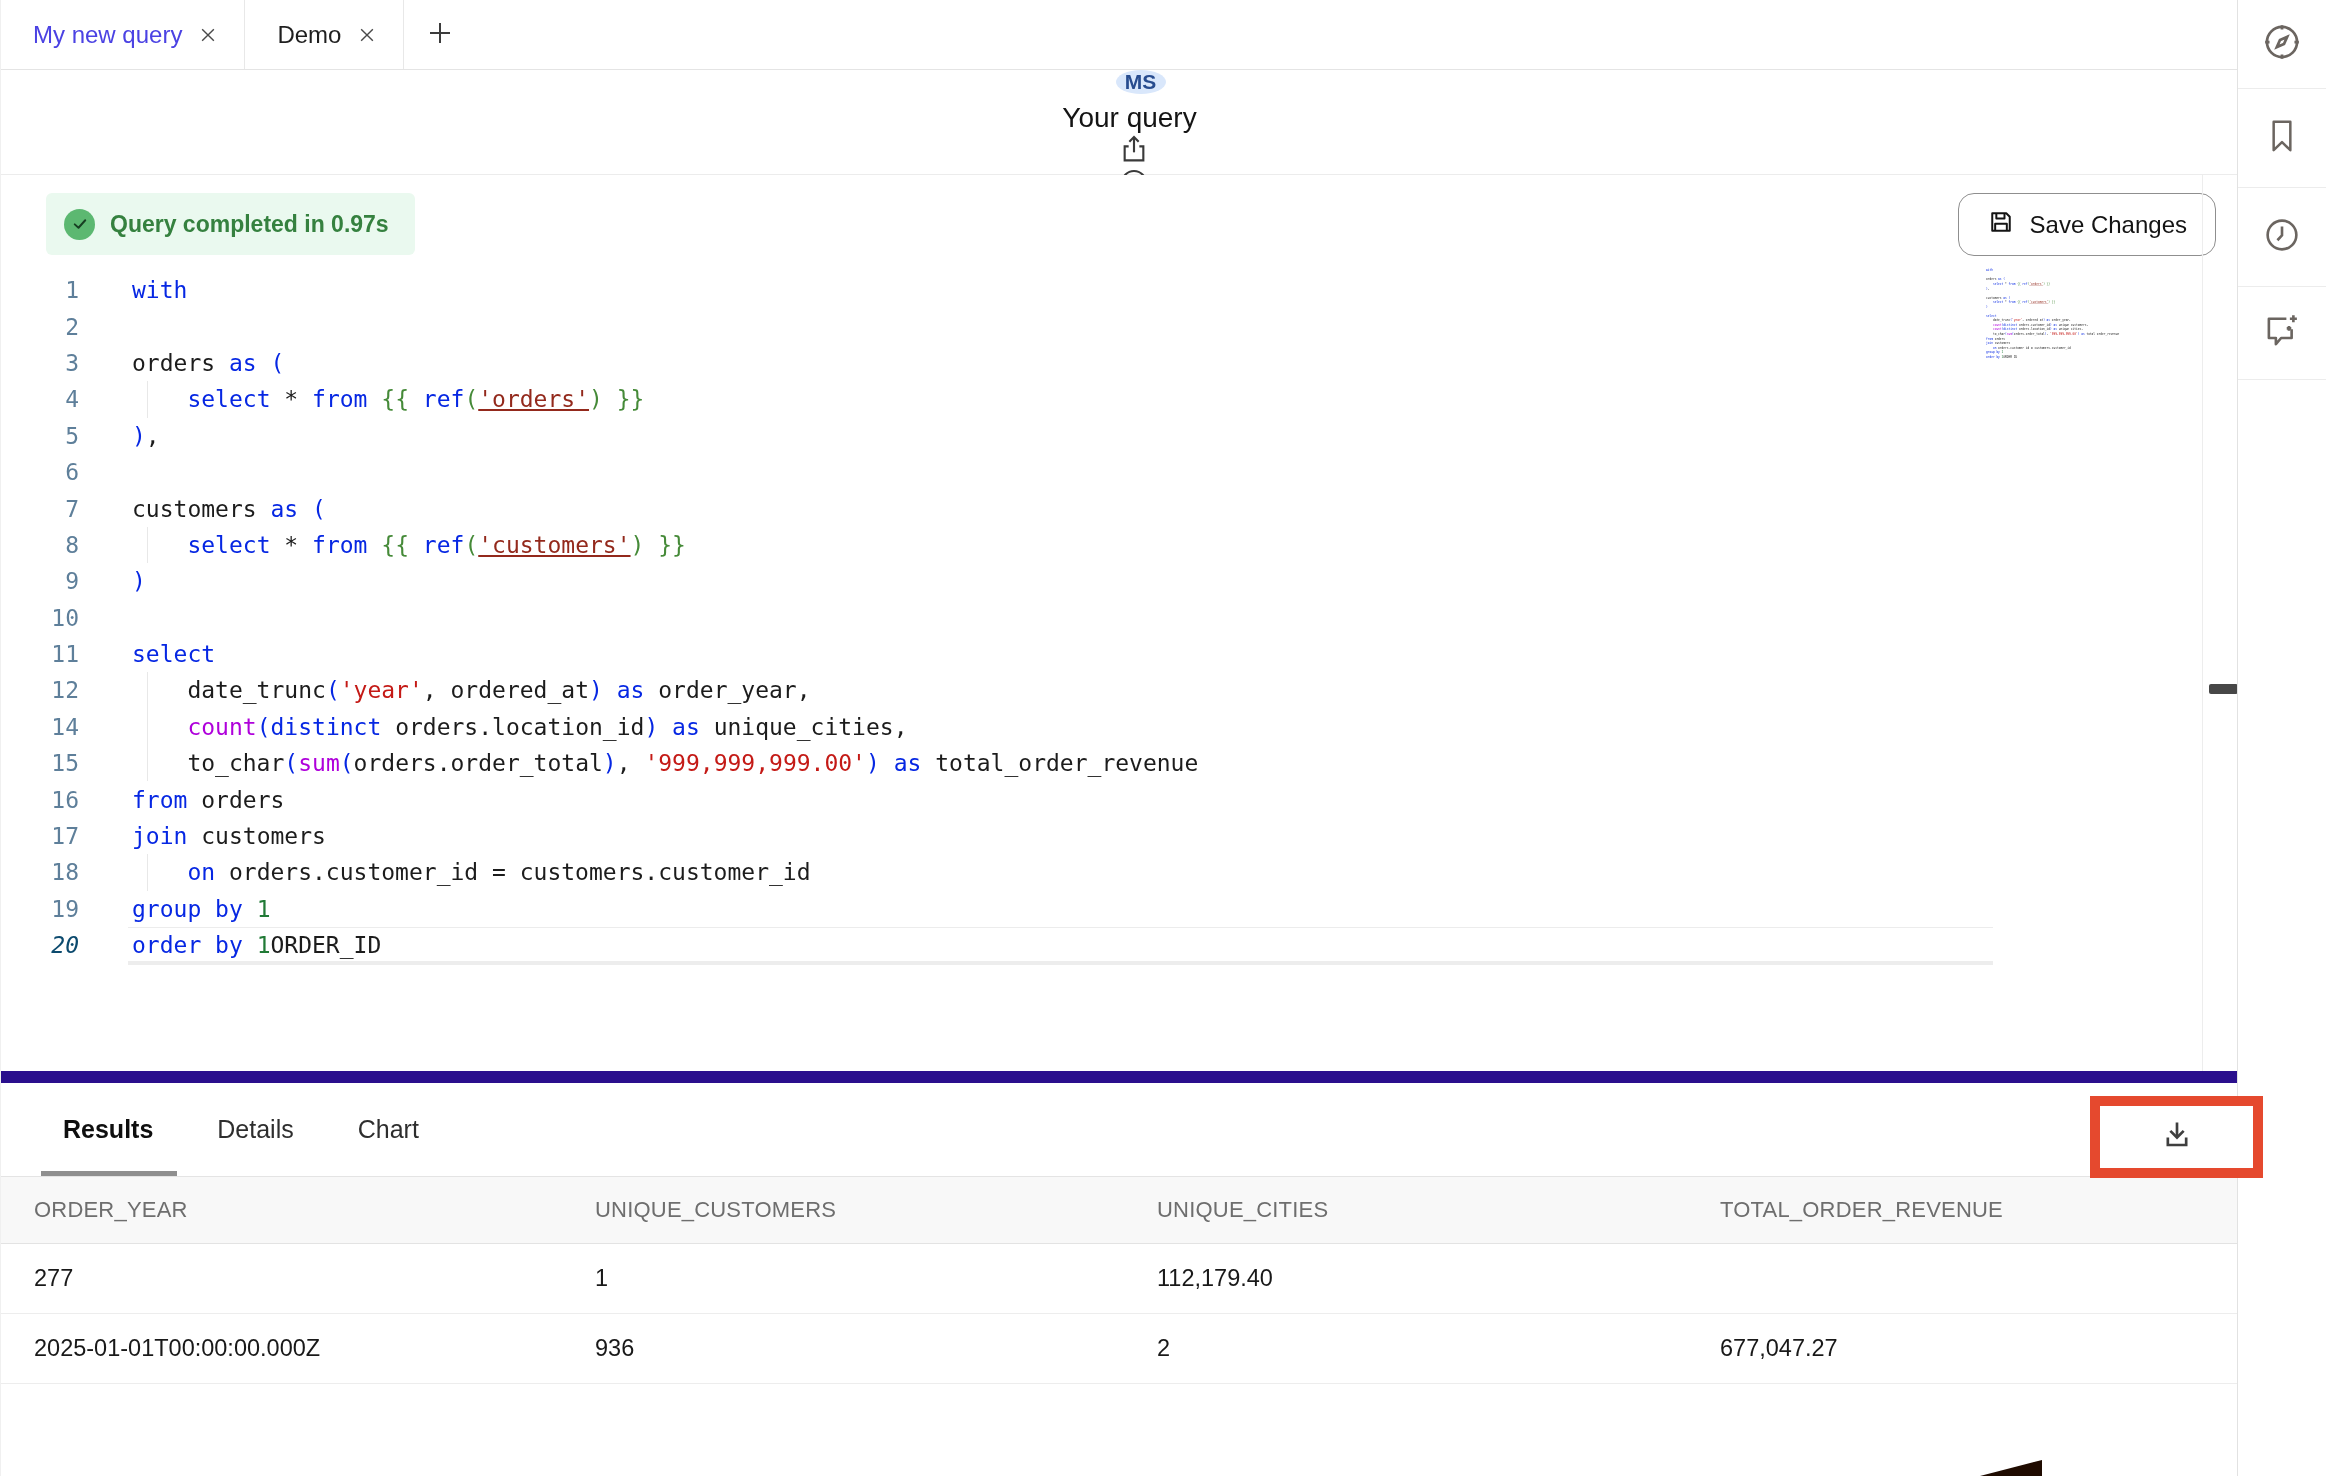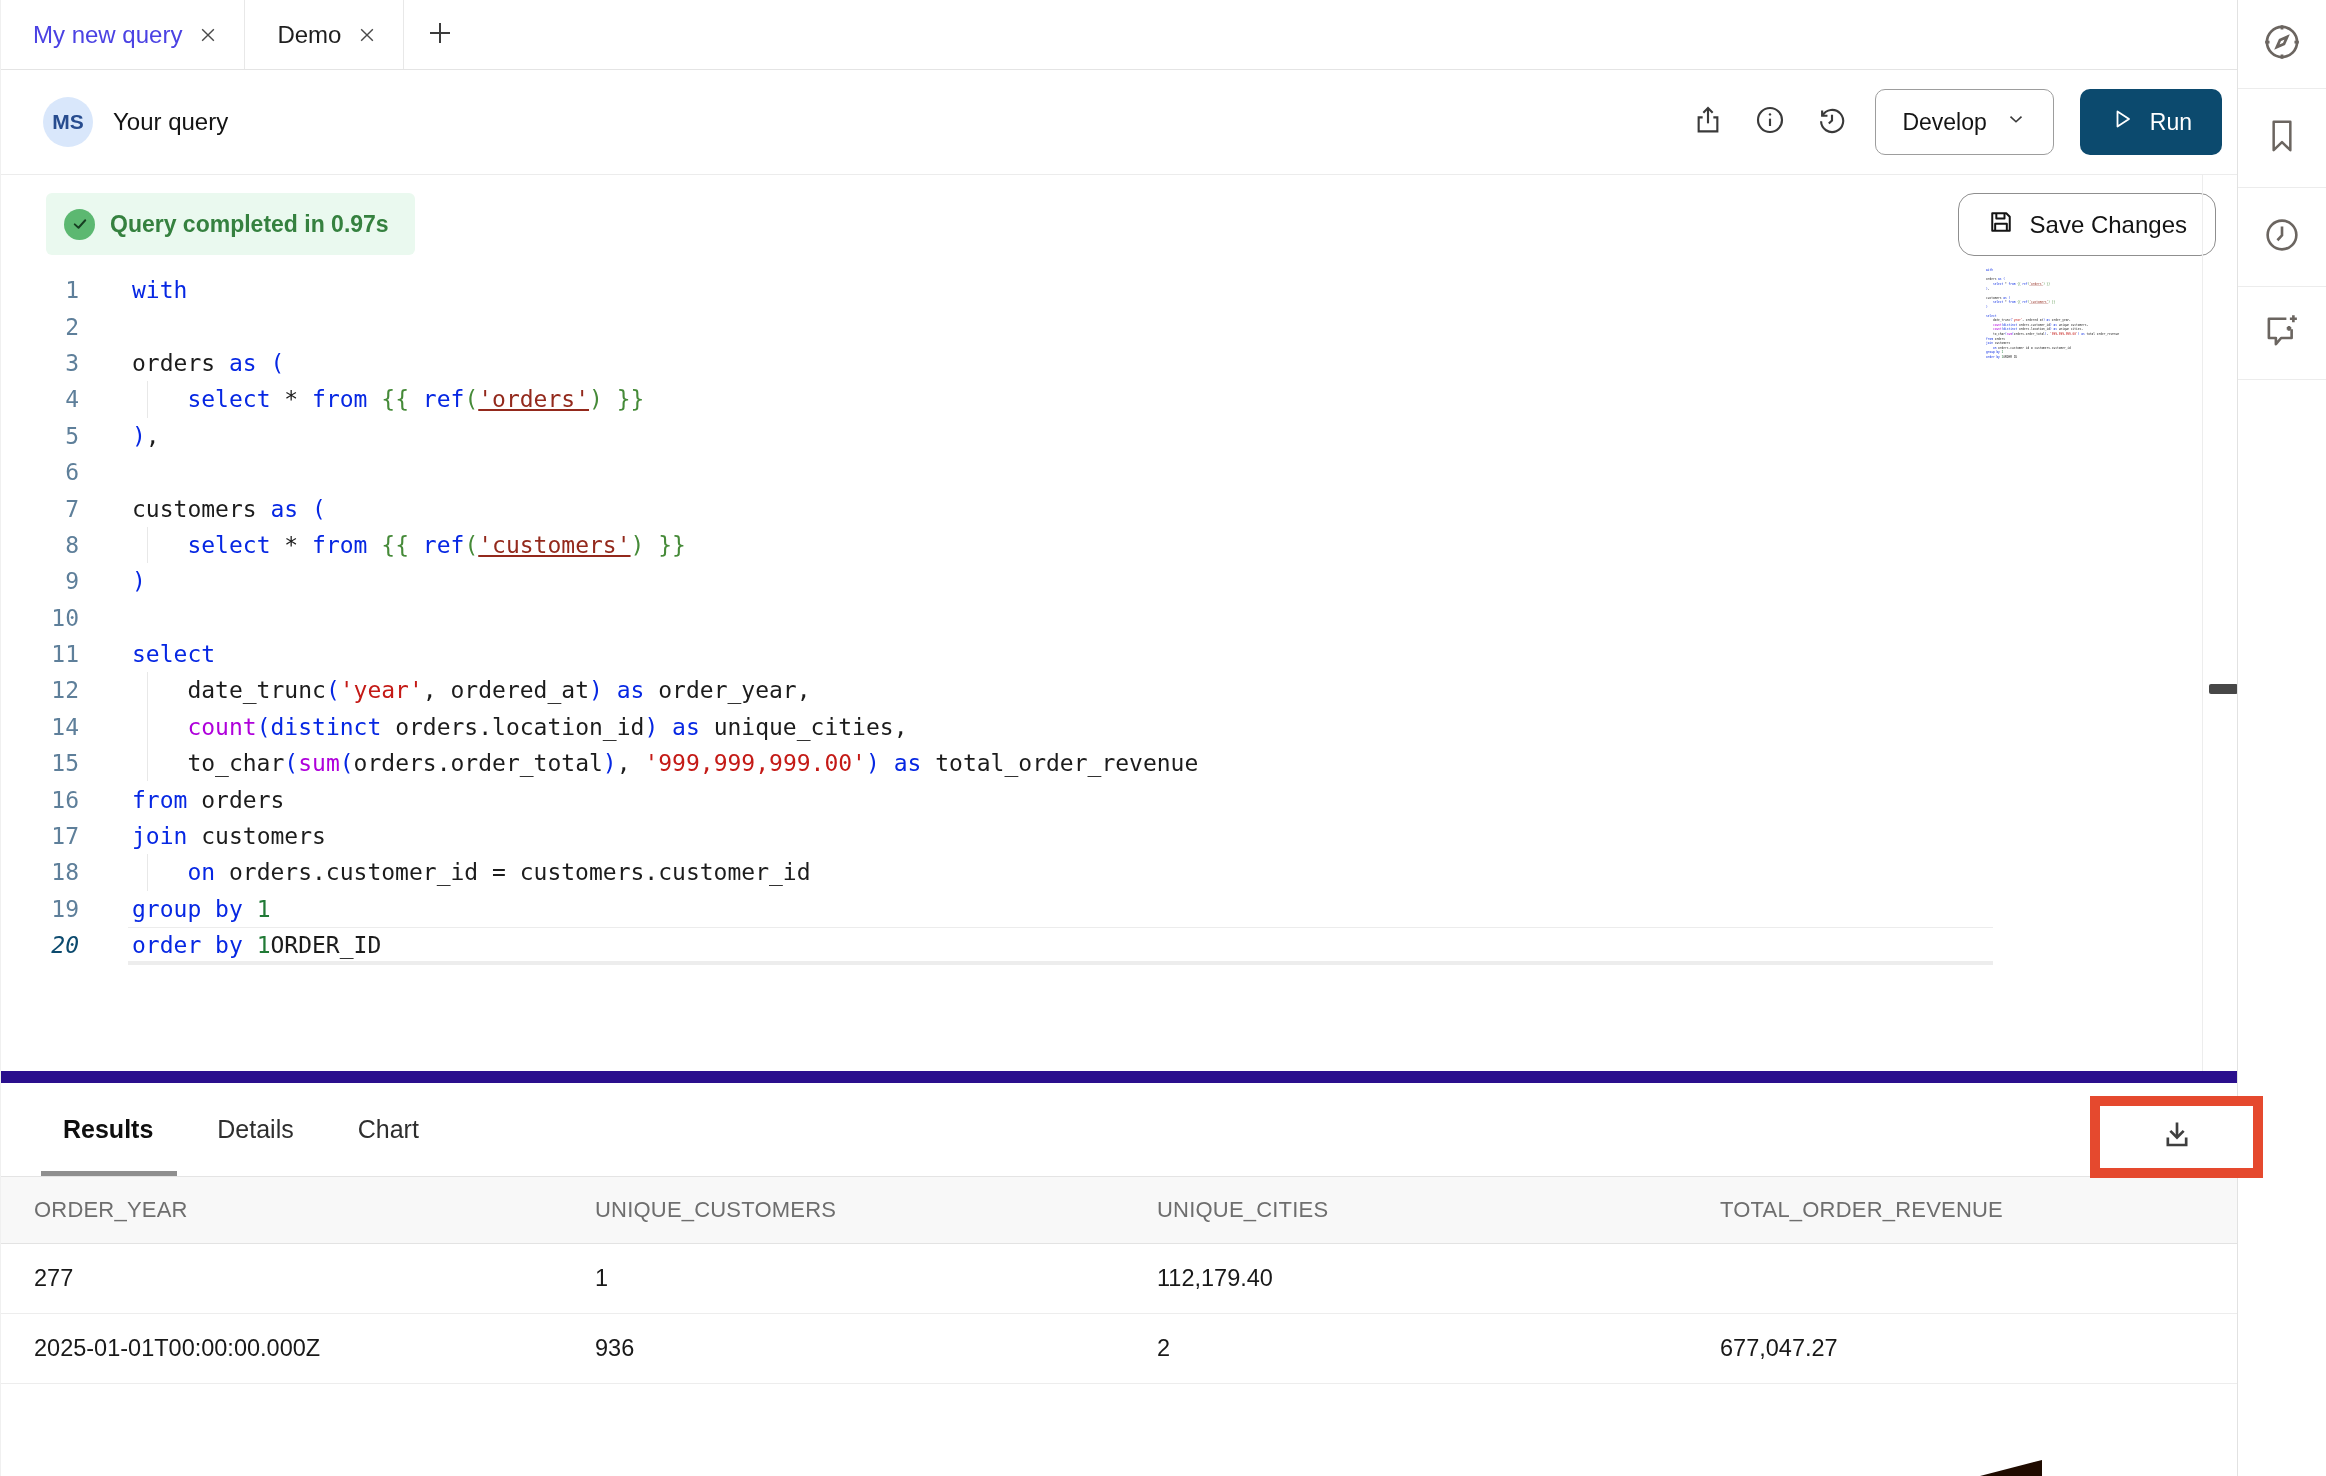--- a/index.html
+++ b/index.html
@@ -14,23 +14,23 @@
   #main{position:absolute;left:0;top:0;width:2237px;height:1476px;border-left:1px solid #f0f0f0;}
 
   
   #tabbar{position:absolute;left:0;top:0;width:2237px;height:70px;border-bottom:1px solid #e4e4e4;display:flex;align-items:stretch;background:#fff;}
   .tab{display:flex;align-items:center;gap:16px;padding:0 26px 0 32px;border-right:1px solid #e8e8e8;font-size:24px;color:#1f1f1f;cursor:default;}
   .tab.active{color:var(--accent-blue);}
   .tab .close{display:flex;align-items:center;}
   .newtab{display:flex;align-items:center;justify-content:center;width:72px;}
 
   
-  #header{position:absolute;left:0;top:70px;width:2237px;height:105px;border-bottom:1px solid #ececec;display:flex;align-items:center;background:#fff;}
+  #header{position:absolute;left:0;top:70px;width:2237px;height:105px;border-bottom:1px solid #ececec;display:flex;align-items:center;background:#fff;flex-direction:column;}
   .avatar{width:50px;height:50px;border-radius:50%;background:#d9e7fb;color:#274c8f;font-weight:bold;font-size:21px;display:flex;align-items:center;justify-content:center;margin-left:42px;}
-  .doc-title{margin-left:20px;font-size:24px;color:#141414;}
+  .doc-title{margin-left:20px;font-size:28px;color:#141414;margin-top:8px;}
   .hspacer{flex:1;}
   .hicon{display:flex;align-items:center;justify-content:center;width:34px;height:34px;margin-left:28px;}
   .btn-develop{margin-left:26px;height:66px;padding:0 26px;border:1.5px solid #9d9d9d;border-radius:10px;background:#fff;display:flex;align-items:center;gap:18px;font-size:23px;color:#141414;}
   .btn-run{margin-left:26px;margin-right:16px;height:66px;padding:0 30px;border:none;border-radius:10px;background:#0c4a6e;display:flex;align-items:center;gap:16px;font-size:23px;color:#fff;}
 
   
   #editor{position:absolute;left:0;top:175px;width:2237px;height:896px;background:#fff;}
   #status-badge{position:absolute;left:45px;top:18px;height:62px;border-radius:6px;background:#eaf9ef;display:flex;align-items:center;gap:15px;padding:0 26px 0 18px;}
   #status-badge .chk{width:31px;height:31px;border-radius:50%;background:#5cb871;display:flex;align-items:center;justify-content:center;}
   #status-badge .msg{font-size:23px;font-weight:600;color:var(--badge-green);}

